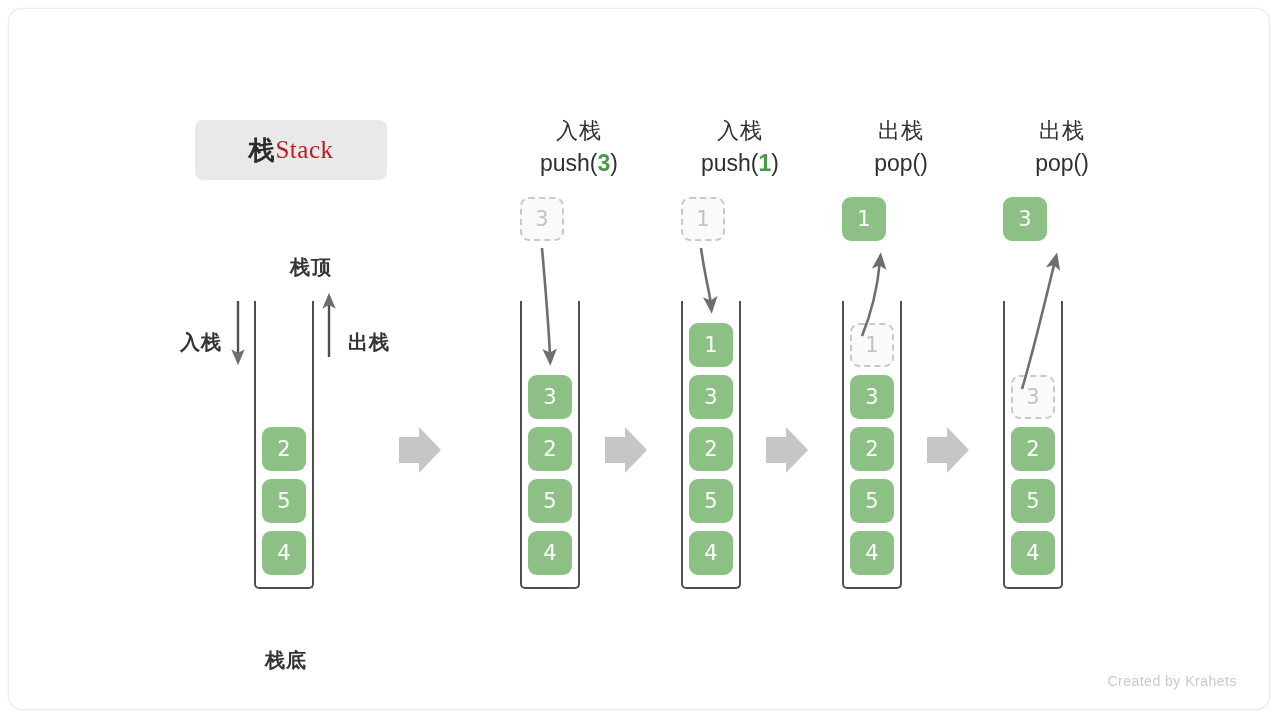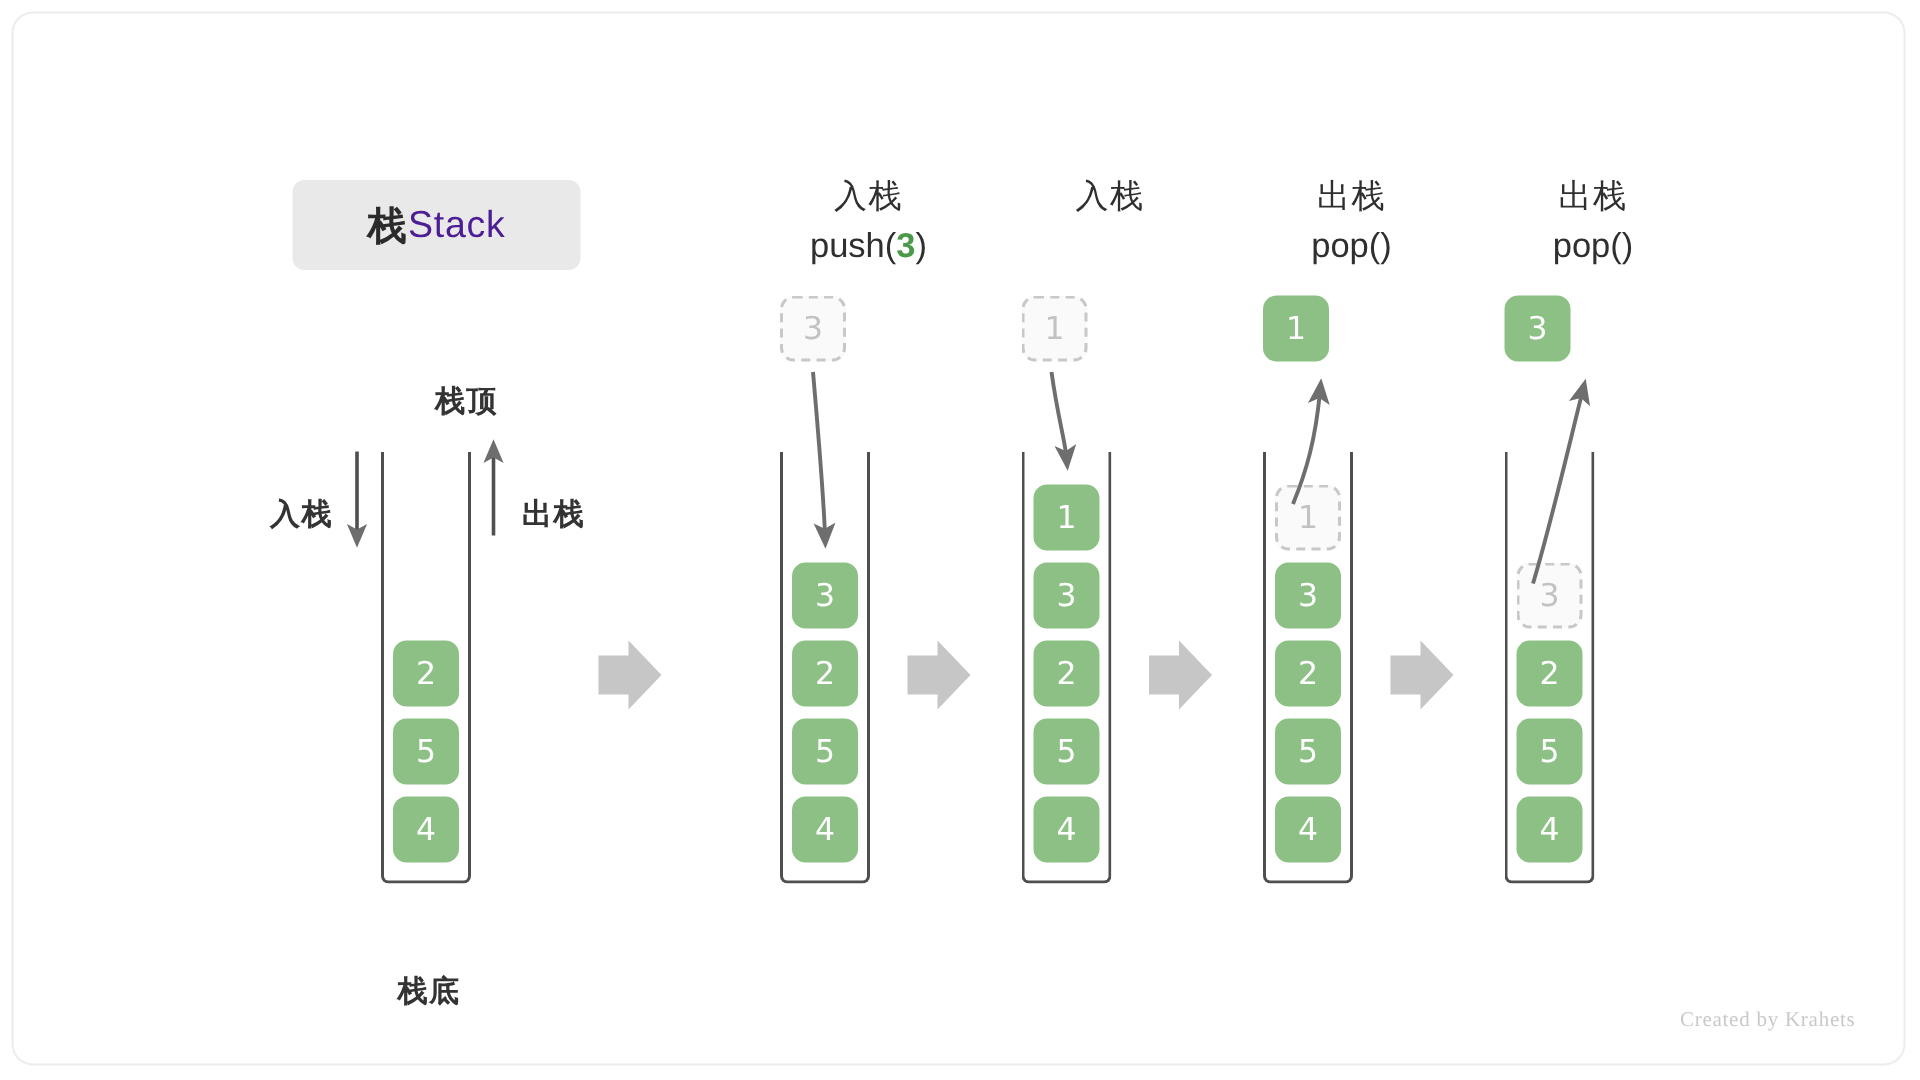--- a/index.html
+++ b/index.html
@@ -40,23 +40,23 @@
     align-items: center;
     justify-content: center;
   }
   #title-badge .t-cn {
     font-size: 26px;
     font-weight: bold;
     color: #2b2b2b;
     letter-spacing: 1px;
   }
   #title-badge .t-en {
-    font-family: Liberation Sans, sans-serif;
+    font-family: Liberation Serif, serif;
     font-size: 25px;
-    color: #4c1d95;
+    color: #b91c1c;
     letter-spacing: 0.5px;
   }
 
   
   .lbl-bold {
     position: absolute;
     font-size: 20px;
     font-weight: bold;
     color: #333333;
     white-space: nowrap;
@@ -131,21 +131,21 @@
     width: 1262px;
     height: 702px;
     pointer-events: none;
   }
 
   
   #footer {
     position: absolute;
     right: 32px;
     bottom: 20px;
-    font-family: Liberation Serif, serif;
+    font-family: Liberation Sans, sans-serif;
     font-size: 14px;
     color: #c9c9c9;
     letter-spacing: 0.5px;
   }
 </style>
 </head>
 <body>
 
 <div id="card">
 
@@ -159,20 +159,21 @@
   <div class="lbl-bold" style="left:171px; top:320px;">入栈</div>
   <div class="lbl-bold" style="left:339px; top:320px;">出栈</div>
 
   <div class="col-head" style="left:485px; top:107px;">
     <div class="line1">入栈</div>
     <div class="line2"><span>push(</span><span class="num">3</span><span>)</span></div>
   </div>
 
   <div class="col-head" style="left:646px; top:107px;">
     <div class="line1">入栈</div>
+    <div class="line2"><span>push(</span><span class="num">1</span><span>)</span></div>
   </div>
 
   <div class="col-head" style="left:807px; top:107px;">
     <div class="line1">出栈</div>
     <div class="line2"><span>pop(</span><span>)</span></div>
   </div>
 
   <div class="col-head" style="left:968px; top:107px;">
     <div class="line1">出栈</div>
     <div class="line2"><span>pop(</span><span>)</span></div>

